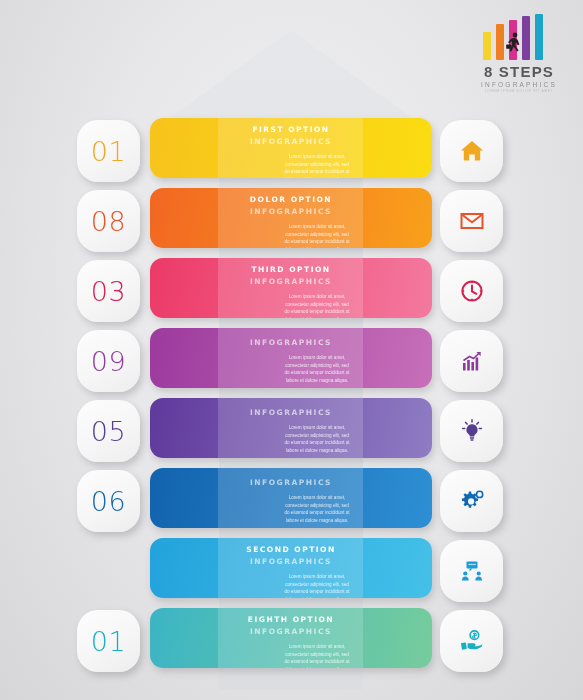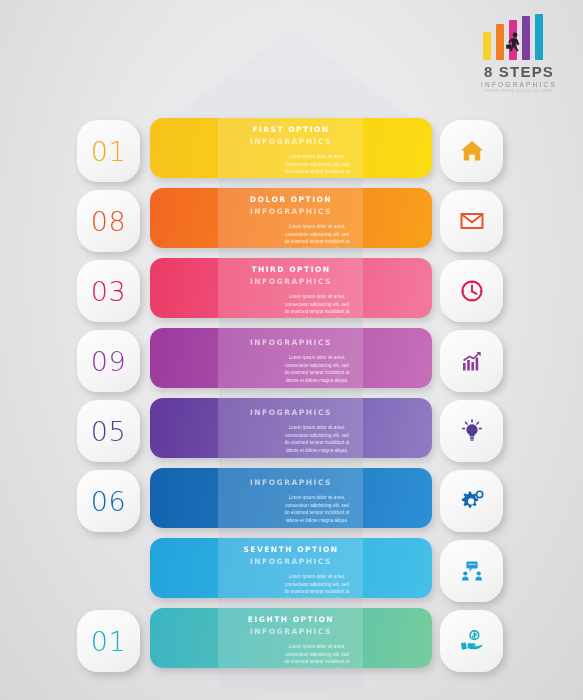--- a/index.html
+++ b/index.html
@@ -237,21 +237,21 @@
             <circle cx="12.1" cy="13.4" r="3.1" fill="#f5f5f5"></circle>
             <circle cx="20.6" cy="6.4" r="3.1" fill="none" stroke="#0f68b2" stroke-width="1.6"></circle>
           </svg>
         </span>
       </div>
     </div>
     <div class="row">
       <div class="bar" style="background:linear-gradient(100deg,#23a3dc 0%,#44c0e8 100%)">
         <div class="shaft"></div>
         <div class="txt">
-          <div class="h1">SEVENTH OPTION</div>
+          <div class="h1">SECOND OPTION</div>
           <div class="h2">INFOGRAPHICS</div>
           <div class="body">Lorem ipsum dolor sit amet, consectetur adipisicing elit, sed do eiusmod tempor incididunt ut labore et dolore magna aliqua.</div>
         </div>
       </div>
       <div class="iconbox">
         <span>
           <svg width="26" height="26" viewBox="0 0 26 26" fill="#1b9bd8" xmlns="http://www.w3.org/2000/svg">
             <rect x="7.5" y="3.4" width="11" height="7" rx="1.2"></rect>
             <path d="M10.6 10.4 L10.6 13.6 L13.4 10.4 Z"></path>
             <rect x="9.6" y="5.8" width="1.3" height="1.3" fill="#f5f5f5"></rect>

